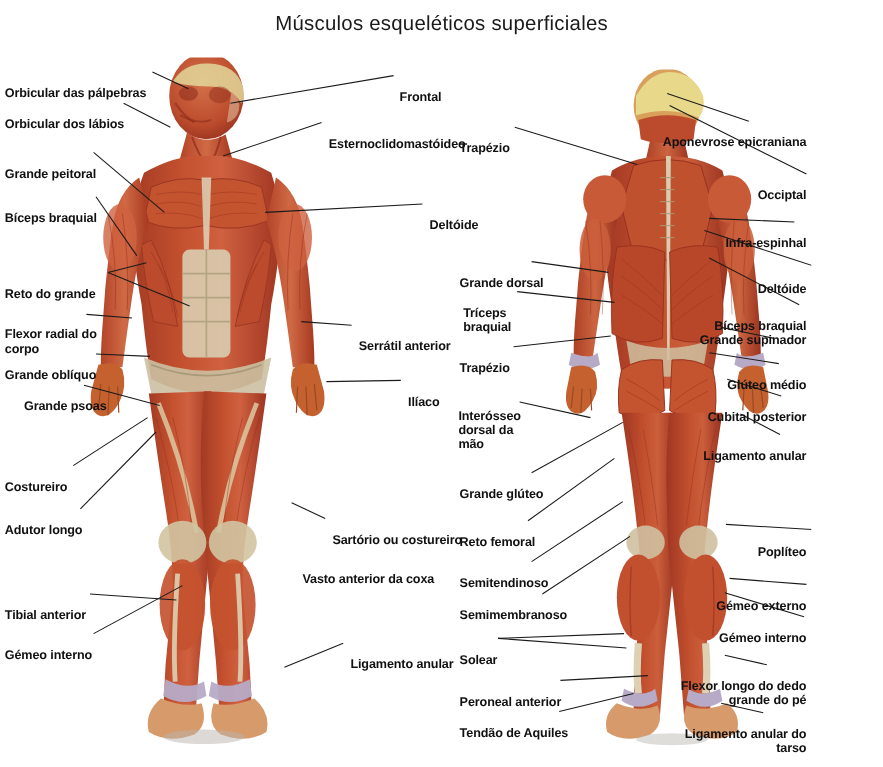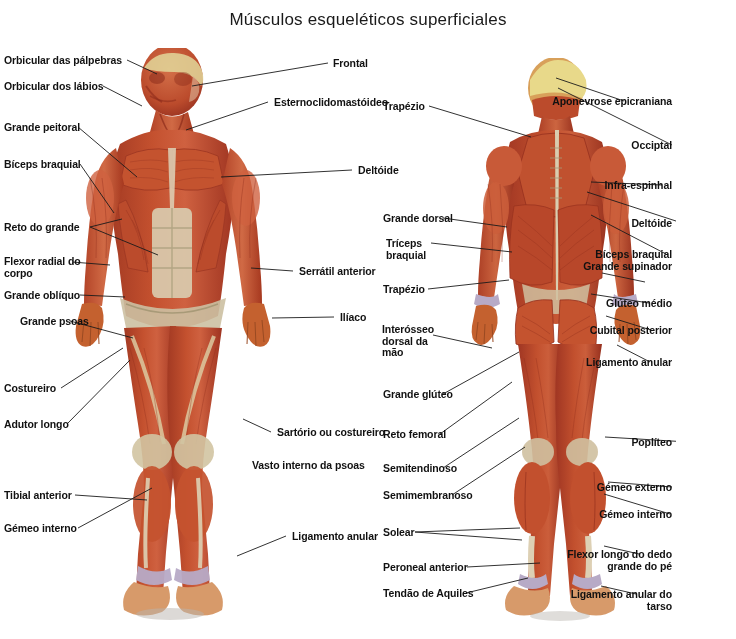--- a/index.html
+++ b/index.html
@@ -29,20 +29,21 @@
 
   
   .label{
     position:absolute;
     font-size:10.5px;
     font-weight:bold;
     color:#111111;
     line-height:11.5px;
     letter-spacing:-0.1px;
     white-space:pre-line;
+    margin-top:18px;
   }
   .label.left{ text-align:left; }
   .label.right{ text-align:right; }
 
   
   #leaders{
     position:absolute;
     left:0; top:0;
     width:736px; height:639px;
     pointer-events:none;
@@ -396,21 +397,21 @@
       <div class="label left" style="left: 4px; top: 490px;">Tibial anterior</div>
       <div class="label left" style="left: 4px; top: 523px;">Gémeo interno</div>
     </div>
   <div id="labels-center-left">
       <div class="label left" style="left: 333px; top: 58px;">Frontal</div>
       <div class="label left" style="left: 274px; top: 97px;">Esternoclidomastóideo</div>
       <div class="label left" style="left: 358px; top: 165px;">Deltóide</div>
       <div class="label left" style="left: 299px; top: 266px;">Serrátil anterior</div>
       <div class="label left" style="left: 340px; top: 312px;">Ilíaco</div>
       <div class="label left" style="left: 277px; top: 427px;">Sartório ou costureiro</div>
-      <div class="label left" style="left: 252px; top: 460px;">Vasto interno da psoas</div>
+      <div class="label left" style="left: 252px; top: 460px;">Vasto anterior da coxa</div>
       <div class="label left" style="left: 292px; top: 531px;">Ligamento anular</div>
     </div>
   <div id="labels-center-right">
       <div class="label left" style="left: 383px; top: 101px;">Trapézio</div>
       <div class="label left" style="left: 383px; top: 213px;">Grande dorsal</div>
       <div class="label left" style="left: 386px; top: 238px;">Tríceps
 braquial</div>
       <div class="label left" style="left: 383px; top: 284px;">Trapézio</div>
       <div class="label left" style="left: 382px; top: 324px;">Interósseo
 dorsal da

